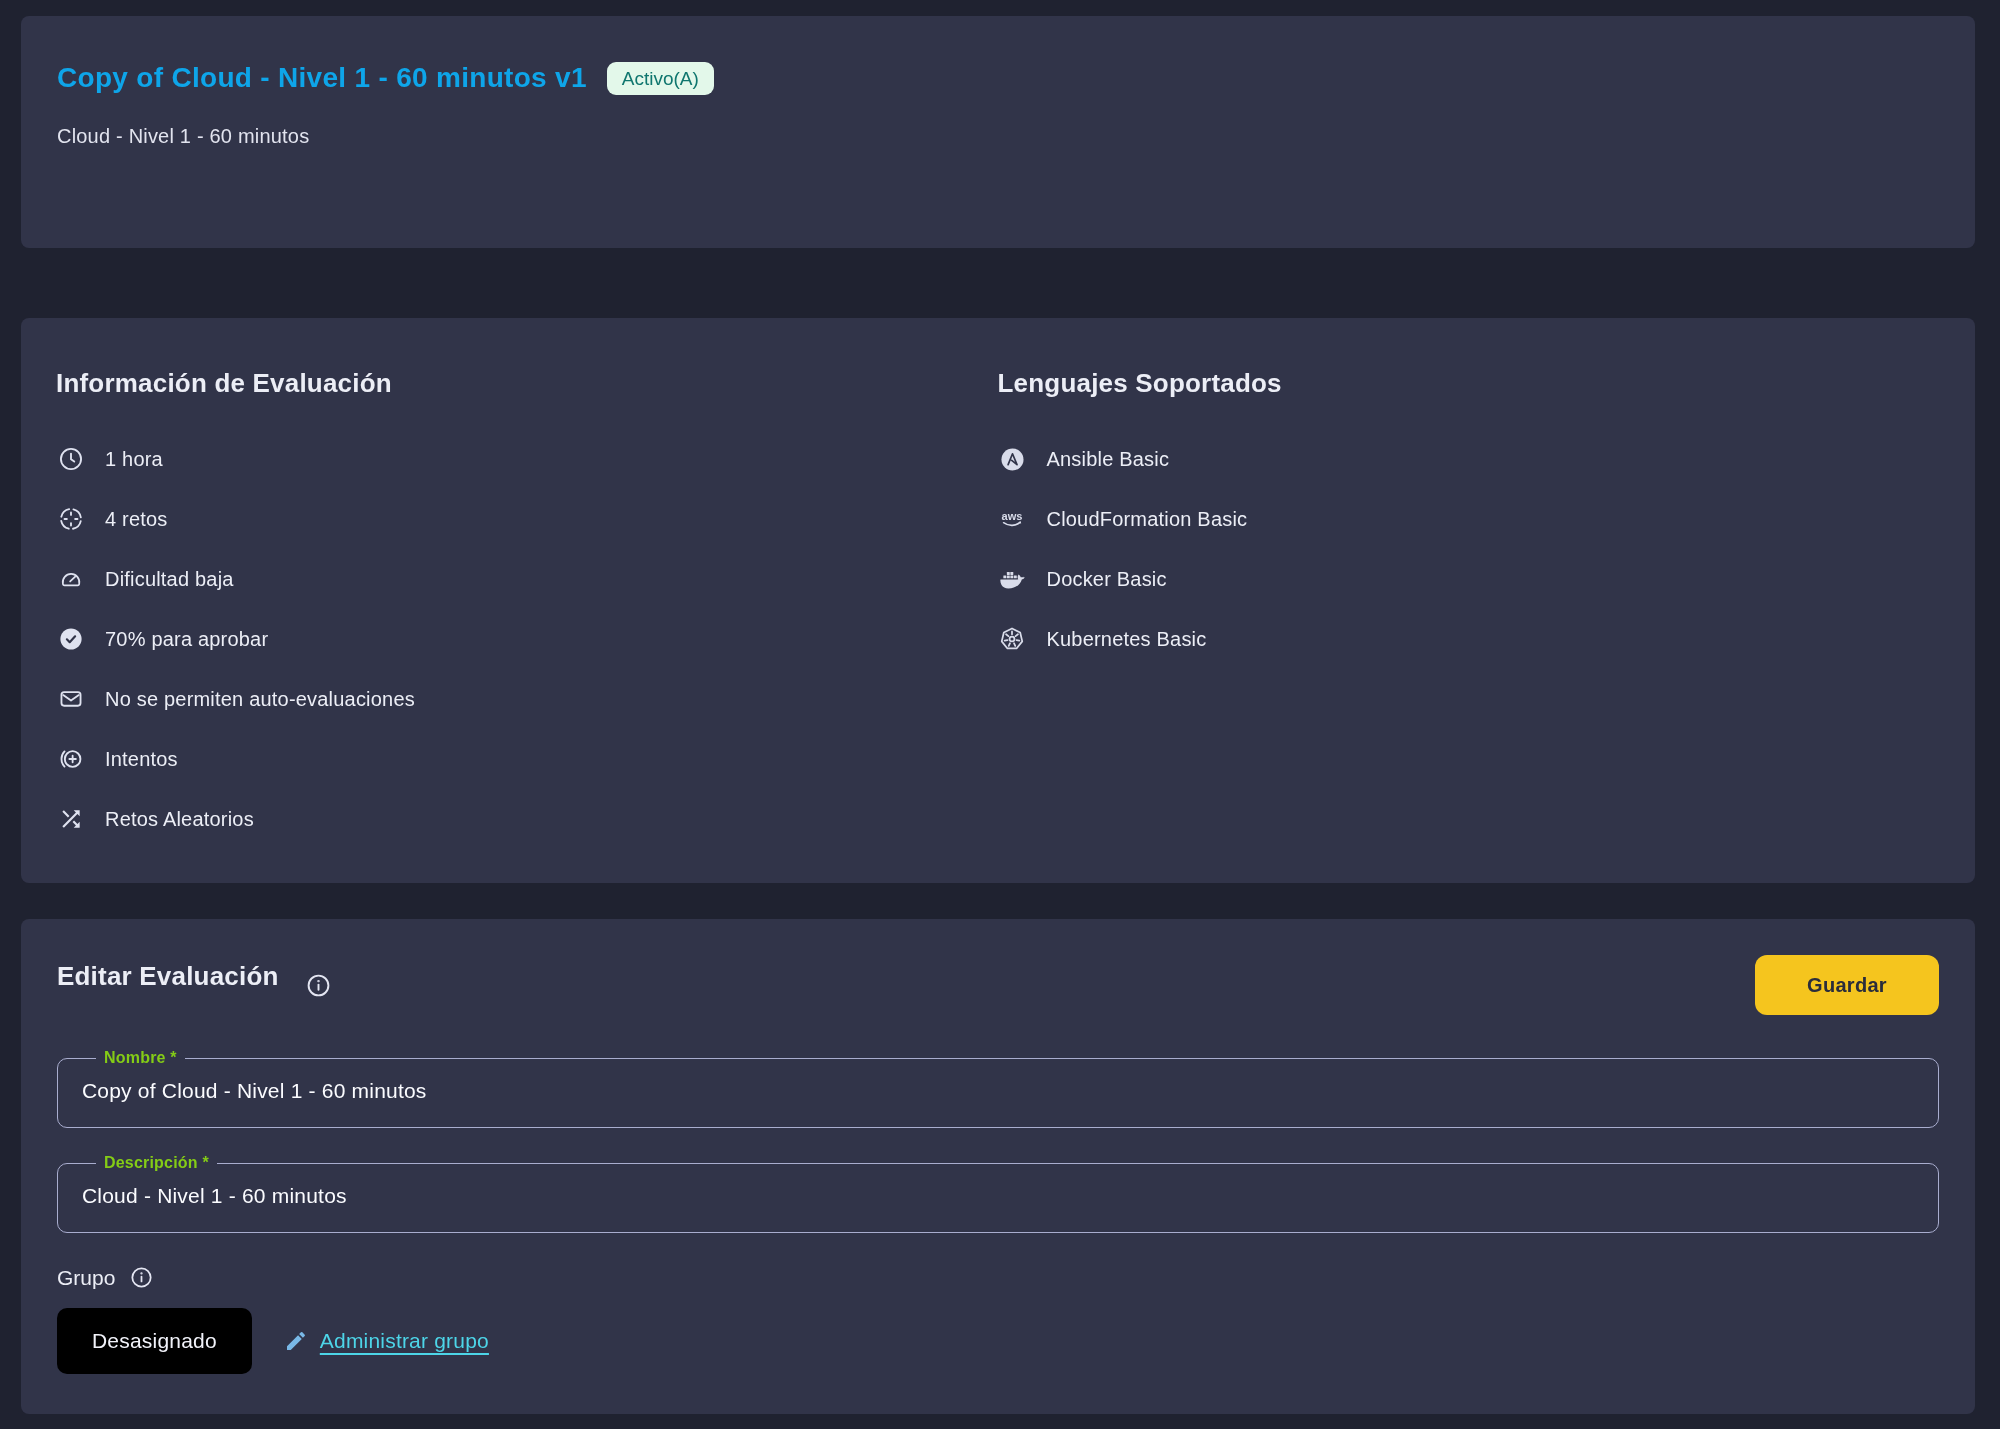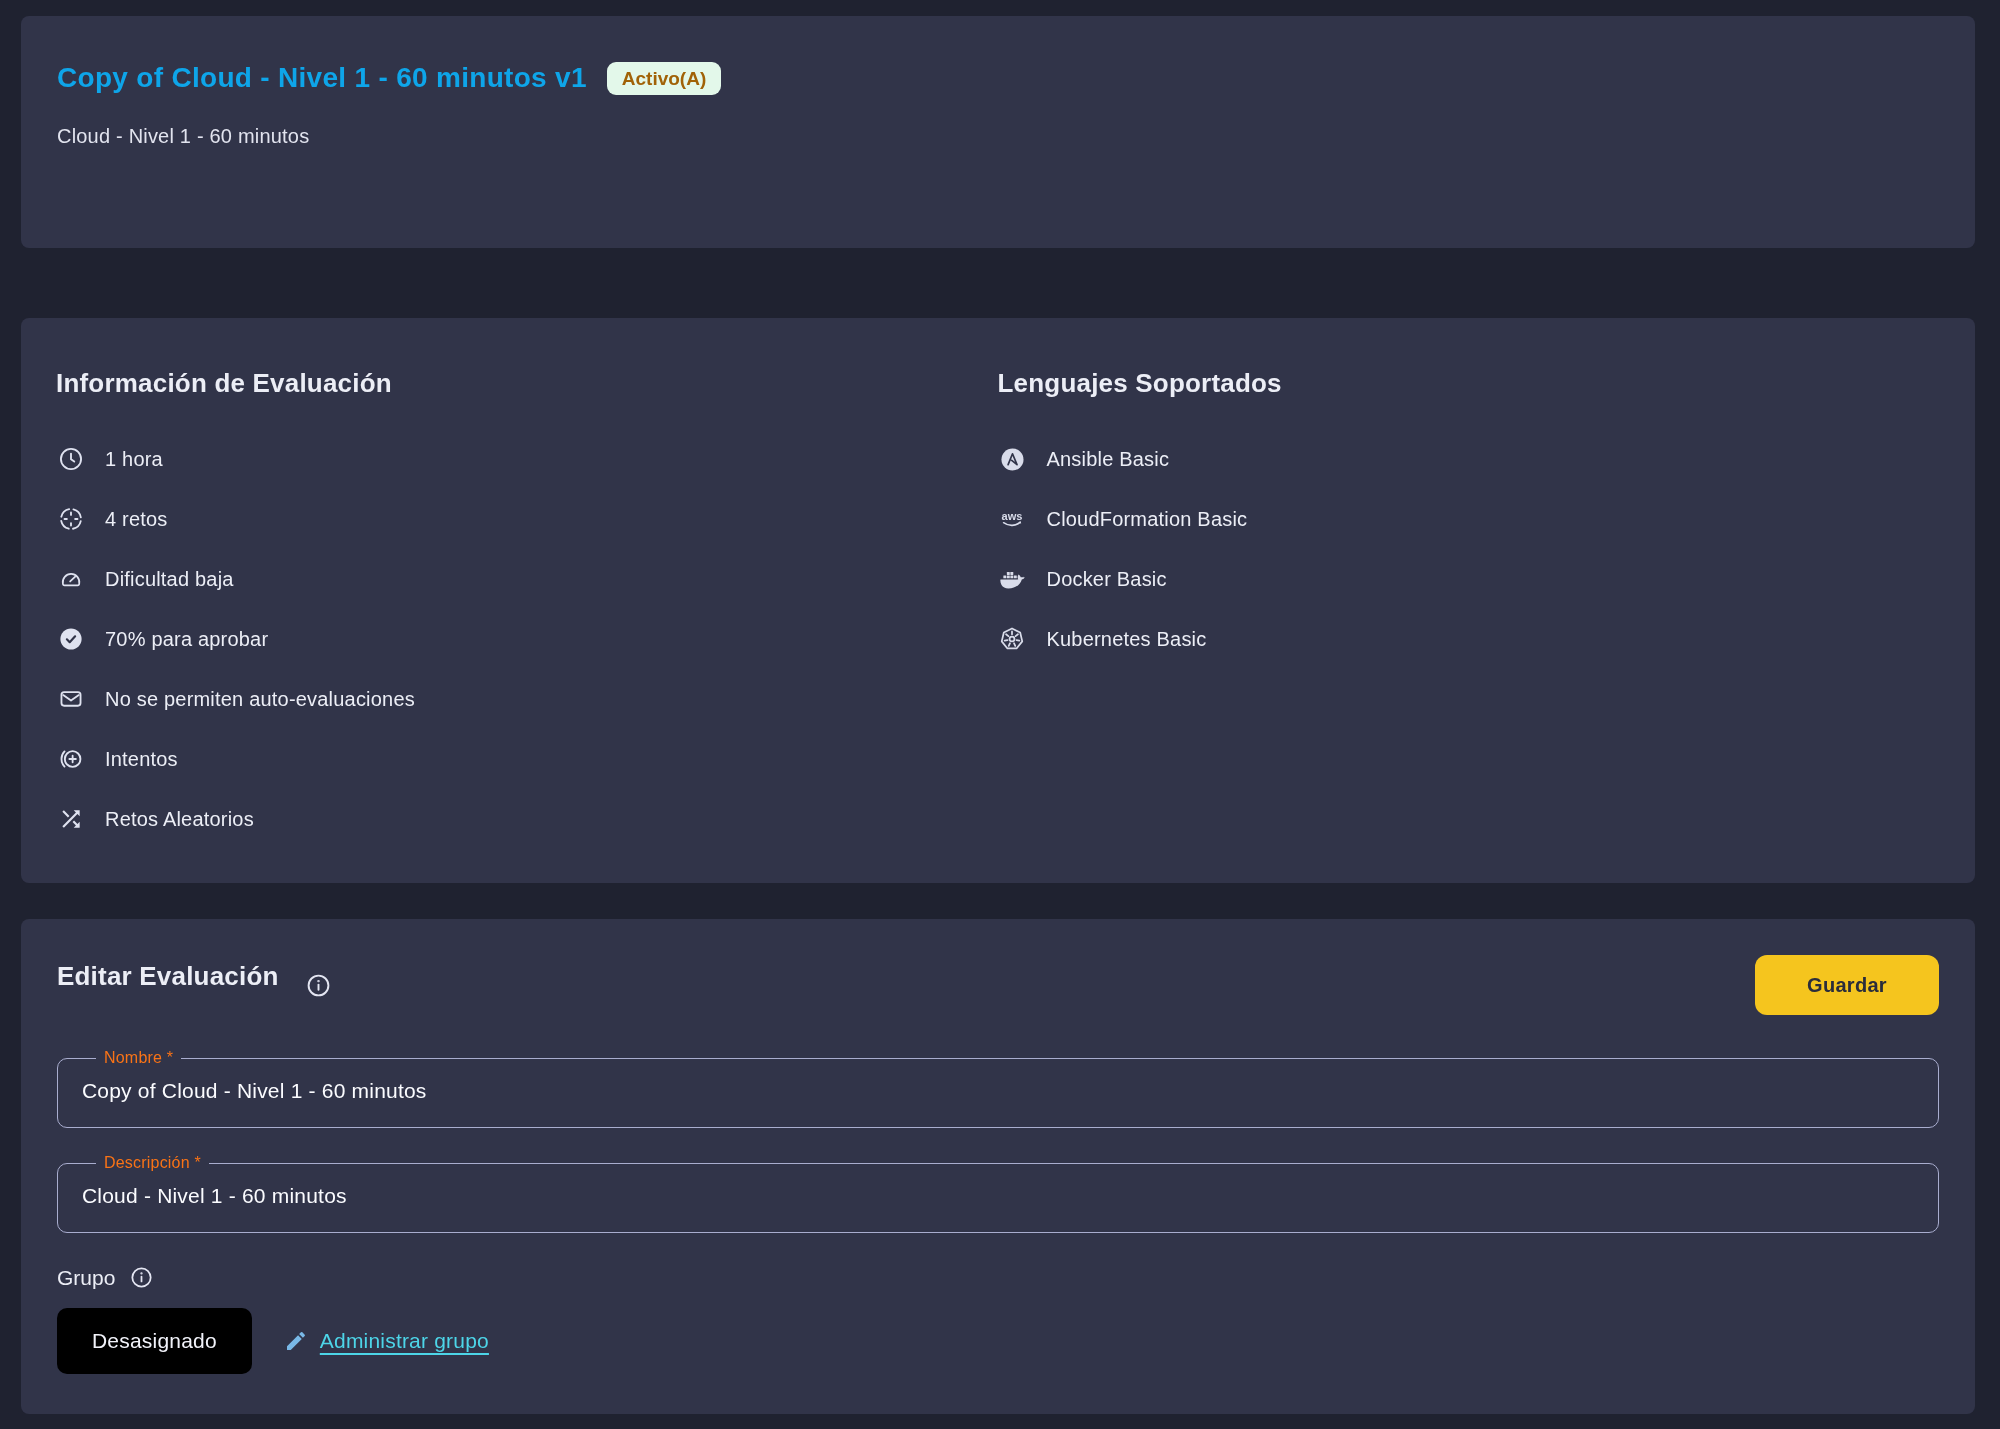--- a/index.html
+++ b/index.html
@@ -14,22 +14,22 @@
   .card {
     background: #313449;
     border-radius: 8px;
     width: 100%;
   }
   
   .header-card { height: 232px; padding: 46px 36px; margin-bottom: 70px; }
   .title-row { display: flex; align-items: center; gap: 20px; }
   h1 { font-size: 28px; font-weight: 700; letter-spacing: .3px; color: #0ea5e9; line-height: 1.15; text-align: center; }
   .badge {
-    background: #e3f8ea; color: #a16207;
-    font-size: 19px; font-weight: 700;
+    background: #e3f8ea; color: #0f766e;
+    font-size: 19px; font-weight: 400;
     padding: 7px 15px; border-radius: 9px; line-height: 1;
     white-space: nowrap;
   }
   .subtitle { margin-top: 30px; font-size: 20px; color: #e2e4ef; letter-spacing: .2px; }
   
   .info-card { height: 565px; padding: 50px 36px 0 35px; display: grid; grid-template-columns: 1fr 1fr; margin-bottom: 36px; }
   h2 { font-size: 26px; font-weight: 700; letter-spacing: .2px; color: #eceef6; margin-bottom: 30px; }
   ul { list-style: none; }
   .row { display: flex; align-items: center; height: 60px; }
   .icon { display: inline-flex; width: 28px; justify-content: flex-end; color: #dfe2f0; flex: 0 0 28px; }
@@ -46,21 +46,21 @@
     font-family: "Liberation Sans", "DejaVu Sans", sans-serif;
   }
   .btn-primary { width: 184px; background: #f5c51e; color: #2a2d3b; border: none; }
   .btn-outline { width: 193px; background: transparent; color: #f2c63d; border: 1px solid #8a7526; }
   fieldset.mat-field {
     border: 1px solid #a9adcf; border-radius: 10px;
     padding: 4px 24px 20px; margin-bottom: 26px;
   }
   fieldset.mat-field legend {
     margin-left: 14px; padding: 0 8px;
-    font-size: 16px; color: #f97316; letter-spacing: .2px;
+    font-size: 16px; color: #84cc16; letter-spacing: .2px; font-weight: bold;
   }
   .mat-input {
     width: 100%; background: transparent; border: none; outline: none;
     font-size: 21px; color: #fbfcff; letter-spacing: .2px;
     font-family: "Liberation Sans", "DejaVu Sans", sans-serif;
     padding: 8px 0 4px;
   }
   .group-label-row { display: flex; align-items: flex-end; gap: 14px; margin-top: 32px; font-size: 21px; color: #eceef6; }
   .group-row { display: flex; align-items: center; margin-top: 18px; }
   .chip {

